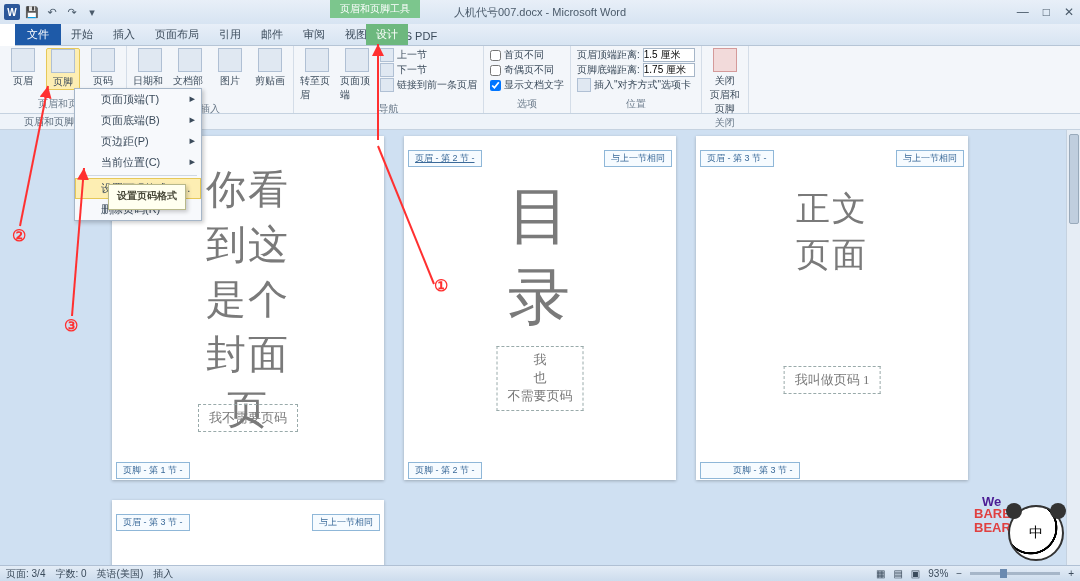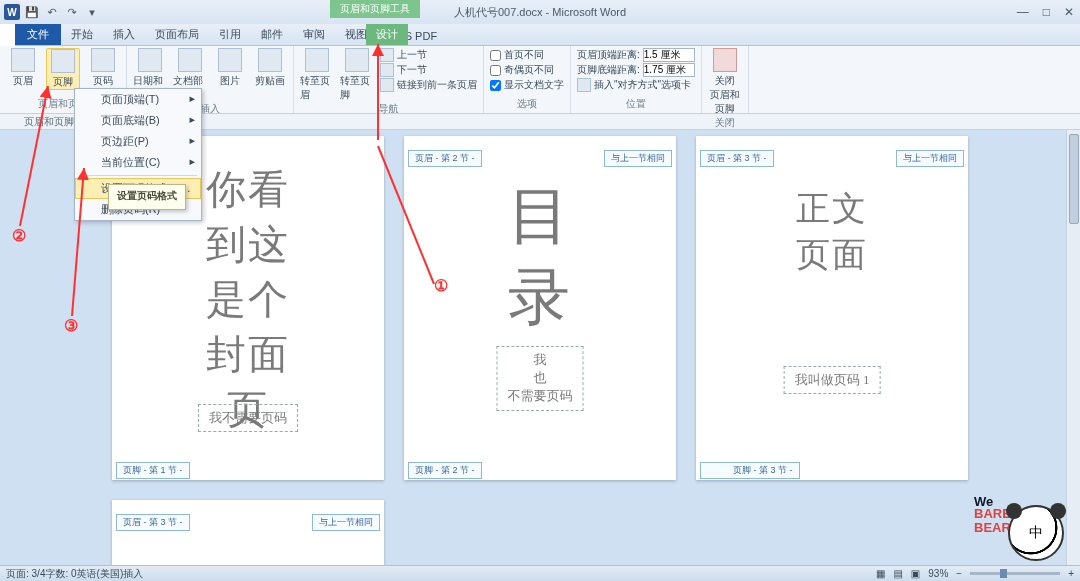--- a/index.html
+++ b/index.html
@@ -39,21 +39,21 @@
 .page .small-box { border: 1px dashed #9aa; padding: 4px 10px; font-size: 13px; color: #7a7a7a; }
 .dropdown { position: absolute; background: #f7f9fc; border: 1px solid #a6b6c8; box-shadow: 2px 2px 4px rgba(0,0,0,.2); font-size: 11px; color: #3b4b5b; }
 .dropdown .item { padding: 3px 20px 3px 26px; white-space: nowrap; cursor: pointer; position: relative; }
 .dropdown .item .arrow { position: absolute; right: 6px; }
 .dropdown .item.sel { background: #fdeeb3; border: 1px solid #e6c858; padding: 2px 19px 2px 25px; }
 .dropdown .sep { height: 1px; background: #d0d8e2; margin: 2px 4px; }
 .tooltip { position: absolute; background: #fffff0; border: 1px solid #b8b88a; font-size: 10px; color: #4a4a3a; padding: 4px 8px; box-shadow: 2px 2px 4px rgba(0,0,0,.2); max-width: 150px; }
 .tooltip .tt-title { font-weight: bold; margin-bottom: 2px; }
 .annot { position: absolute; color: #ff3030; font-weight: bold; font-size: 16px; pointer-events: none; }
 .arrow-svg { position: absolute; pointer-events: none; }
-.status { position: absolute; bottom: 0; left: 0; right: 0; height: 16px; background: linear-gradient(#e3ecf6,#cddced); border-top: 1px solid #b0c0d4; font-size: 10px; color: #3b4b5b; display: flex; align-items: center; padding: 0 6px; }
+.status { position: absolute; bottom: 0; left: 0; right: 0; height: 16px; background: linear-gradient(#e3ecf6,#cddced); border-top: 1px solid #b0c0d4; font-size: 10px; color: #3b4b5b; display: flex; align-items: center; padding: 0 6px; gap: 10px; }
 .status .right { margin-left: auto; display: flex; align-items: center; gap: 8px; }
 .status .zoom-track { width: 90px; height: 3px; background: #a6b6c8; position: relative; }
 .status .zoom-track .thumb { position: absolute; top: -3px; width: 7px; height: 9px; background: #6a8ab0; left: 30px; }
 .vscroll { position: absolute; right: 0; top: 130px; bottom: 16px; width: 14px; background: #e6edf5; border-left: 1px solid #c5d2e0; }
 .vscroll .thumb { position: absolute; top: 4px; width: 10px; left: 2px; height: 90px; background: #c0cede; border: 1px solid #9ab; border-radius: 2px; }
 .watermark { position: absolute; right: 16px; bottom: 20px; width: 96px; height: 70px; }
 .watermark .txt { position: absolute; left: 6px; top: 4px; font-weight: 900; font-size: 13px; line-height: 1; }
 .watermark .panda { position: absolute; right: 0; bottom: 0; width: 56px; height: 56px; background: radial-gradient(circle at 40% 40%, #fff 0 55%, #000 56% 60%, transparent 61%), #fff; border-radius: 50%; border: 2px solid #333; }
 .watermark .ear { position: absolute; width: 16px; height: 16px; background: #333; border-radius: 50%; }
 </style>
@@ -130,21 +130,21 @@
     <div class="label">插入</div>
   </div>
   <div class="group">
     <div class="body">
       <div class="bigbtn">
           <div class="ic"></div>
           <span>转至页眉</span>
         </div>
       <div class="bigbtn">
           <div class="ic"></div>
-          <span>转至页脚</span>
+          <span>页面顶端</span>
         </div>
       <div class="smallrow">
         <div class="smallbtn">
             <div class="ic"></div>
             <span>上一节</span>
           </div>
         <div class="smallbtn">
             <div class="ic"></div>
             <span>下一节</span>
           </div>
@@ -217,21 +217,21 @@
     <div class="body-text big" style="top:26px;"><span style="white-space:pre-line;">你看
 到这
 是个
 封面
 页</span></div>
     <div class="body-text small-box" style="top:268px;">我不需要页码</div>
     <div class="hf-tag" style="left:4px; top:326px;">页脚 - 第 1 节 -</div>
   </div>
 
   <div class="page" style="left:404px; top:6px; width:272px; height:344px;">
-    <div class="hf-tag" style="left:4px; top:14px;">页眉 - 第 2 节 -</div>
+    <div class="hf-tag" style="left:4px; top:14px;text-decoration:underline;">页眉 - 第 2 节 -</div>
     <div class="hf-tag" style="right:4px; top:14px;">与上一节相同</div>
     <div class="body-text big" style="top:40px; font-size:62px; line-height:1.3;"><span style="white-space:pre-line;">目
 录</span></div>
     <div class="body-text small-box" style="top:210px; line-height:1.4;"><span style="white-space:pre-line;">我
 也
 不需要页码</span></div>
     <div class="hf-tag" style="left:4px; top:326px;">页脚 - 第 2 节 -</div>
   </div>
 
   <div class="page" style="left:696px; top:6px; width:272px; height:344px;">
@@ -276,21 +276,21 @@
 </svg>
 <div class="annot" style="left:434px; top:276px;">①</div>
 <div class="annot" style="left:12px; top:226px;">②</div>
 <div class="annot" style="left:64px; top:316px;">③</div>
 
 <div class="vscroll">
     <div class="thumb"></div>
   </div>
 
 <div class="watermark">
-  <div class="txt" style="color:#0f172a;">We</div>
+  <div class="txt" style="color:#4c1d95;margin-left:8px;">We</div>
   <div class="txt" style="top:16px;color:#e04040;">BARE</div>
   <div class="txt" style="top:30px;color:#e04040;">BEARS</div>
   <div class="panda">
     <div class="ear" style="left:-4px;top:-4px;"></div>
     <div class="ear" style="right:-4px;top:-4px;"></div>
     <div style="position:absolute;left:50%;top:50%;transform:translate(-50%,-50%);font-size:14px;">中</div>
   </div>
 </div>
 
 <div class="status">

